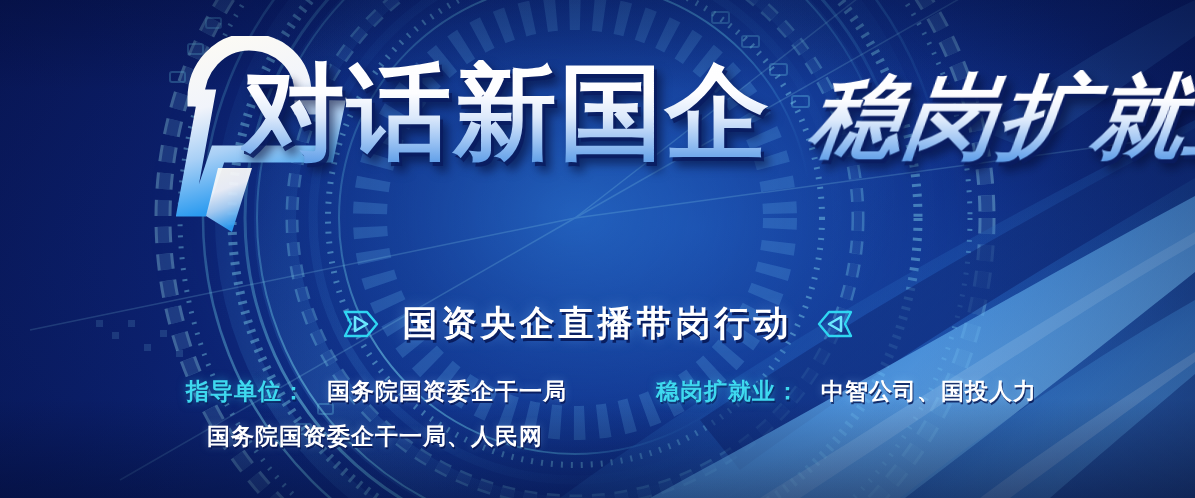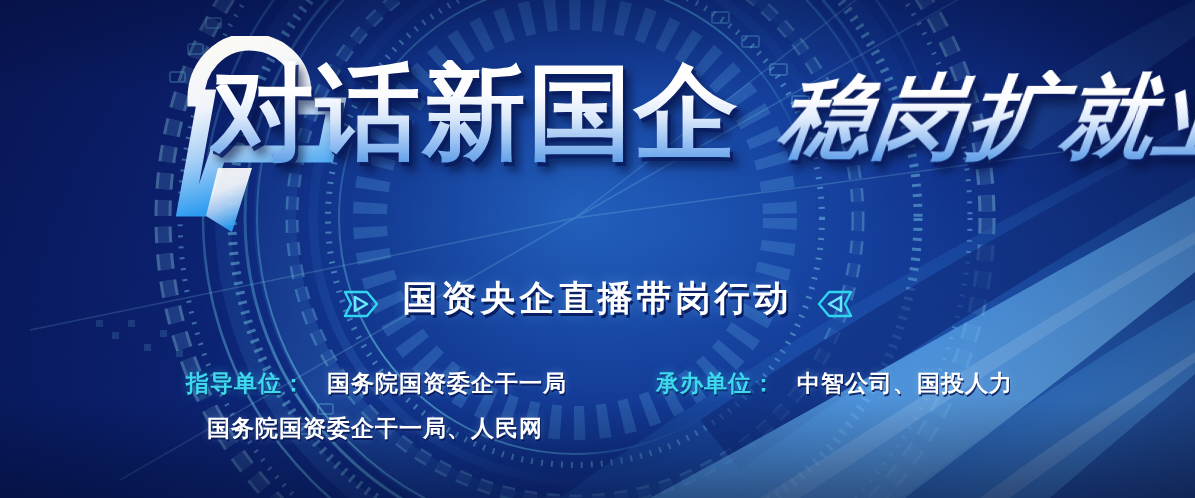--- a/index.html
+++ b/index.html
@@ -33,44 +33,46 @@
     display:flex;align-items:baseline;
     white-space:nowrap;
   }
   .mt-a, .mt-b{
     font-weight:700;
     letter-spacing:2px;
     background:linear-gradient(180deg,#ffffff 0%,#fdfdff 32%,#dce9fb 55%,#9cc3f3 78%,#5d9de8 100%);
     -webkit-background-clip:text;background-clip:text;color:transparent;
     -webkit-text-fill-color:transparent;
     filter:drop-shadow(3px 4px 0 rgba(9,28,96,.85)) drop-shadow(5px 6px 5px rgba(3,12,54,.6));
+    margin-left:31px;
   }
   .mt-a{font-size:104px;line-height:104px;}
   .mt-b{font-size:92px;line-height:92px;font-style:italic;margin-left:40px;transform:skewX(-7deg);}
 
   
   .subtitle{
-    position:absolute;left:0;right:0;top:275px;
-    display:flex;align-items:flex-end;justify-content:center;gap:22px;
+    position:absolute;left:0;right:0;top:300px;
+    display:flex;align-items:center;justify-content:center;gap:22px;
   }
   .sub-text{
     font-size:35px;font-weight:700;letter-spacing:4px;color:#ffffff;
     font-family:"Liberation Serif","DejaVu Serif",serif;
     text-shadow:2px 3px 0 rgba(7,24,88,.9), 0 0 14px rgba(120,190,255,.45);
   }
 
   
   .info{
     position:absolute;left:186px;top:368px;
     display:grid;grid-template-columns:470px auto;row-gap:14px;
   }
   .info-cell{display:flex;align-items:baseline;white-space:nowrap;}
   .lbl{
     font-size:23px;font-weight:700;color:#3ed9ef;letter-spacing:1px;
     text-shadow:0 0 10px rgba(50,200,240,.5), 1px 2px 0 rgba(5,20,80,.75);
+    margin-top:8px;
   }
   .val{
     font-size:23px;font-weight:700;color:#ffffff;letter-spacing:1px;
     text-shadow:1px 2px 0 rgba(5,20,80,.8), 0 0 9px rgba(150,205,255,.35);
     margin-left:21px;
   }
 </style>
 </head>
 <body>
 
@@ -244,21 +246,21 @@
       <path d="M26,11 L14,18 L26,25 Z" fill="none" stroke="#6ae8ff" stroke-width="2.6" stroke-linejoin="round"></path>
     </svg>
   </div>
 
   <div class="info">
     <div class="info-cell">
       <span class="lbl">指导单位：</span>
       <span class="val">国务院国资委企干一局</span>
     </div>
     <div class="info-cell">
-      <span class="lbl">承办单位：</span>
+      <span class="lbl">稳岗扩就业：</span>
       <span class="val">中智公司、国投人力</span>
     </div>
     <div class="info-cell">
       <span class="val">国务院国资委企干一局、人民网</span>
     </div>
   </div>
 
 </div>
 
 </body></html>

